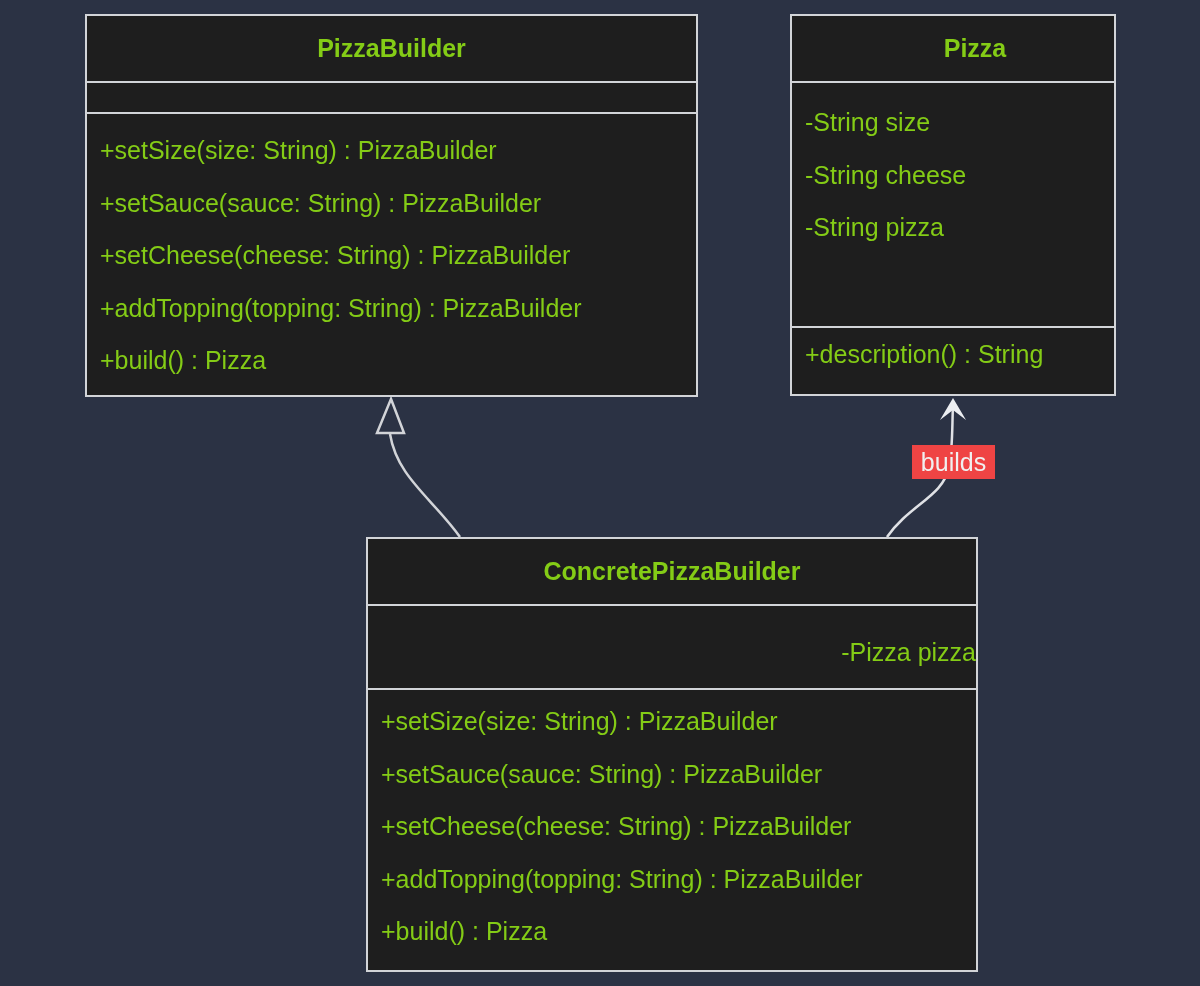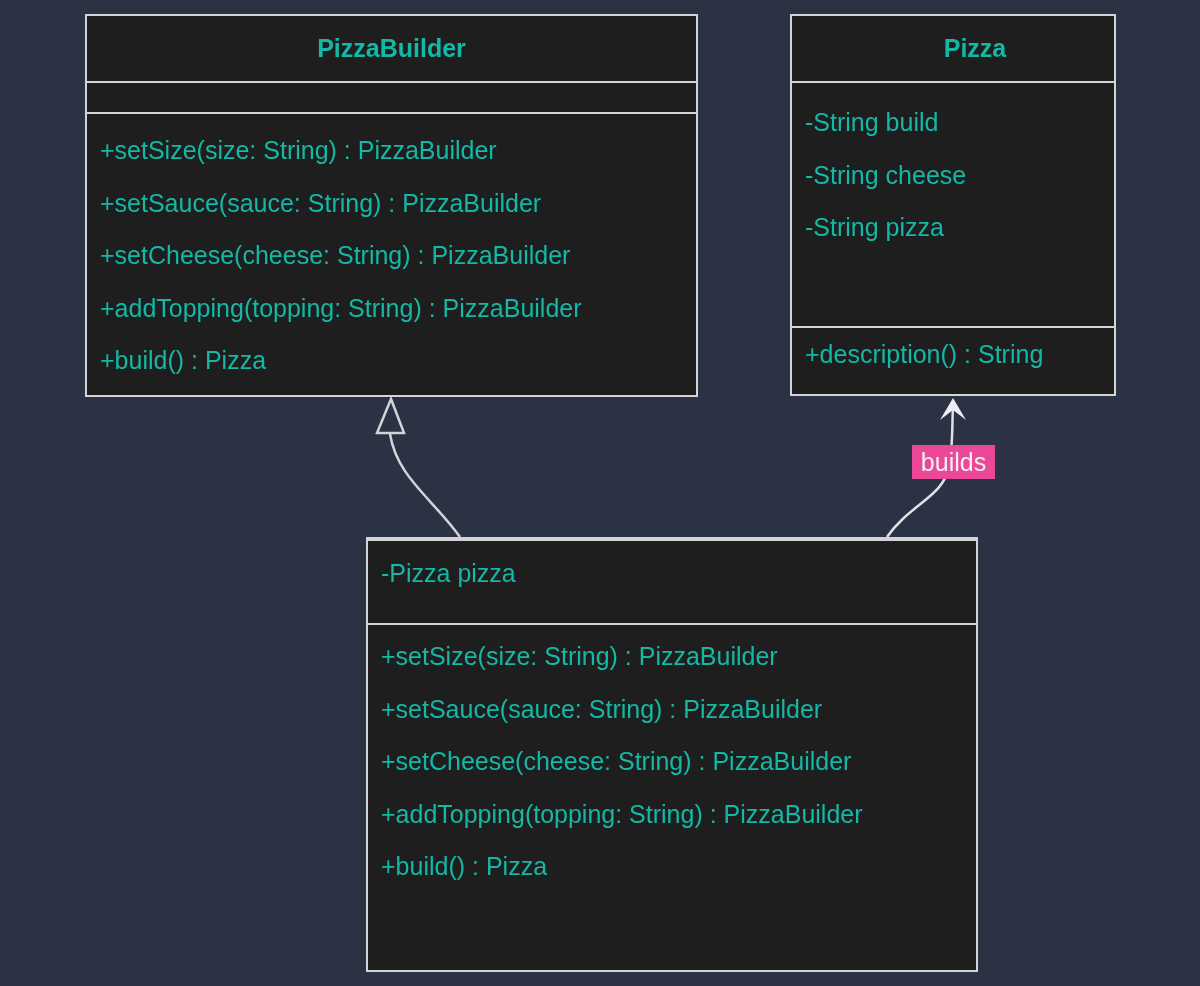--- a/index.html
+++ b/index.html
@@ -14,21 +14,21 @@
   .canvas {
     position: relative;
     width: 1200px;
     height: 986px;
   }
   .uml-class {
     position: absolute;
     background: #1e1e1e;
     border: 2px solid #d2d4d8;
     box-sizing: border-box;
-    color: #14b8a6;
+    color: #84cc16;
   }
   .uml-header {
     display: flex;
     align-items: center;
     justify-content: center;
     font-weight: bold;
     font-size: 25px;
     box-sizing: border-box;
   }
   .uml-section {
@@ -48,37 +48,37 @@
   #cls-pizzabuilder .sec-attrs { height: 31px; }
   #cls-pizzabuilder .sec-methods { height: 283px; padding-top: 10px; }
   
   #cls-pizza { left: 790px; top: 14px; width: 326px; height: 382px; }
   #cls-pizza .uml-header { height: 65px; padding-left: 44px; }
   #cls-pizza .sec-attrs { height: 245px; padding-top: 13px; }
   #cls-pizza .sec-methods { height: 70px; }
   
   #cls-concrete { left: 366px; top: 537px; width: 612px; height: 435px; }
   #cls-concrete .uml-header { height: 65px; }
-  #cls-concrete .sec-attrs { height: 84px; padding-top: 6px; }
+  #cls-concrete .sec-attrs { height: 84px; padding-top: 20px; text-align: right; }
   #cls-concrete .sec-methods { height: 284px; padding-top: 5px; }
 
   svg.edges {
     position: absolute;
     left: 0; top: 0;
     width: 1200px;
     height: 986px;
     pointer-events: none;
   }
   .edge-label {
     position: absolute;
     left: 912px;
     top: 445px;
     width: 83px;
     height: 34px;
-    background: #ec4899;
+    background: #ef4444;
     color: #f0f0f0;
     font-size: 25px;
     display: flex;
     align-items: center;
     justify-content: center;
   }
 </style>
 </head>
 <body>
 
@@ -101,30 +101,31 @@
       <div class="uml-row">+setSauce(sauce: String) : PizzaBuilder</div>
       <div class="uml-row">+setCheese(cheese: String) : PizzaBuilder</div>
       <div class="uml-row">+addTopping(topping: String) : PizzaBuilder</div>
       <div class="uml-row">+build() : Pizza</div>
     </div>
   </div>
 
   <div class="uml-class" id="cls-pizza">
     <div class="uml-header">Pizza</div>
     <div class="uml-section sec-attrs">
-      <div class="uml-row">-String build</div>
+      <div class="uml-row">-String size</div>
       <div class="uml-row">-String cheese</div>
       <div class="uml-row">-String pizza</div>
     </div>
     <div class="uml-section sec-methods">
       <div class="uml-row">+description() : String</div>
     </div>
   </div>
 
   <div class="uml-class" id="cls-concrete">
+    <div class="uml-header">ConcretePizzaBuilder</div>
     <div class="uml-section sec-attrs">
       <div class="uml-row">-Pizza pizza</div>
     </div>
     <div class="uml-section sec-methods">
       <div class="uml-row">+setSize(size: String) : PizzaBuilder</div>
       <div class="uml-row">+setSauce(sauce: String) : PizzaBuilder</div>
       <div class="uml-row">+setCheese(cheese: String) : PizzaBuilder</div>
       <div class="uml-row">+addTopping(topping: String) : PizzaBuilder</div>
       <div class="uml-row">+build() : Pizza</div>
     </div>

